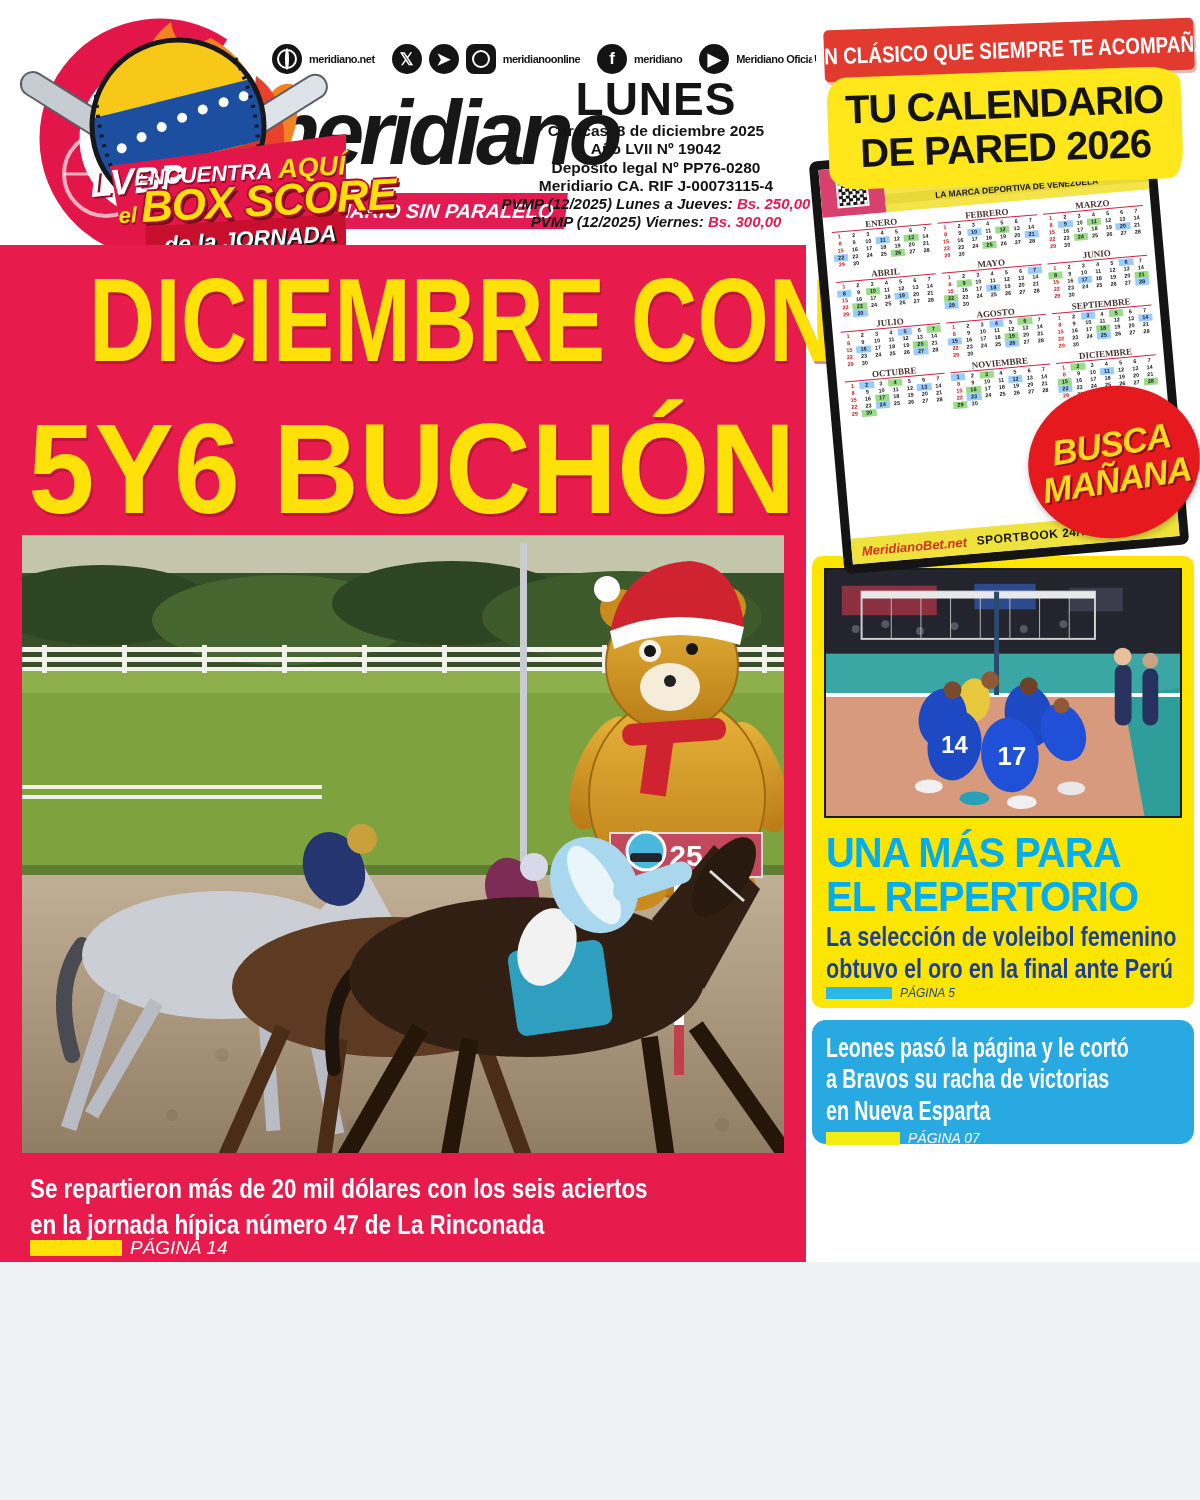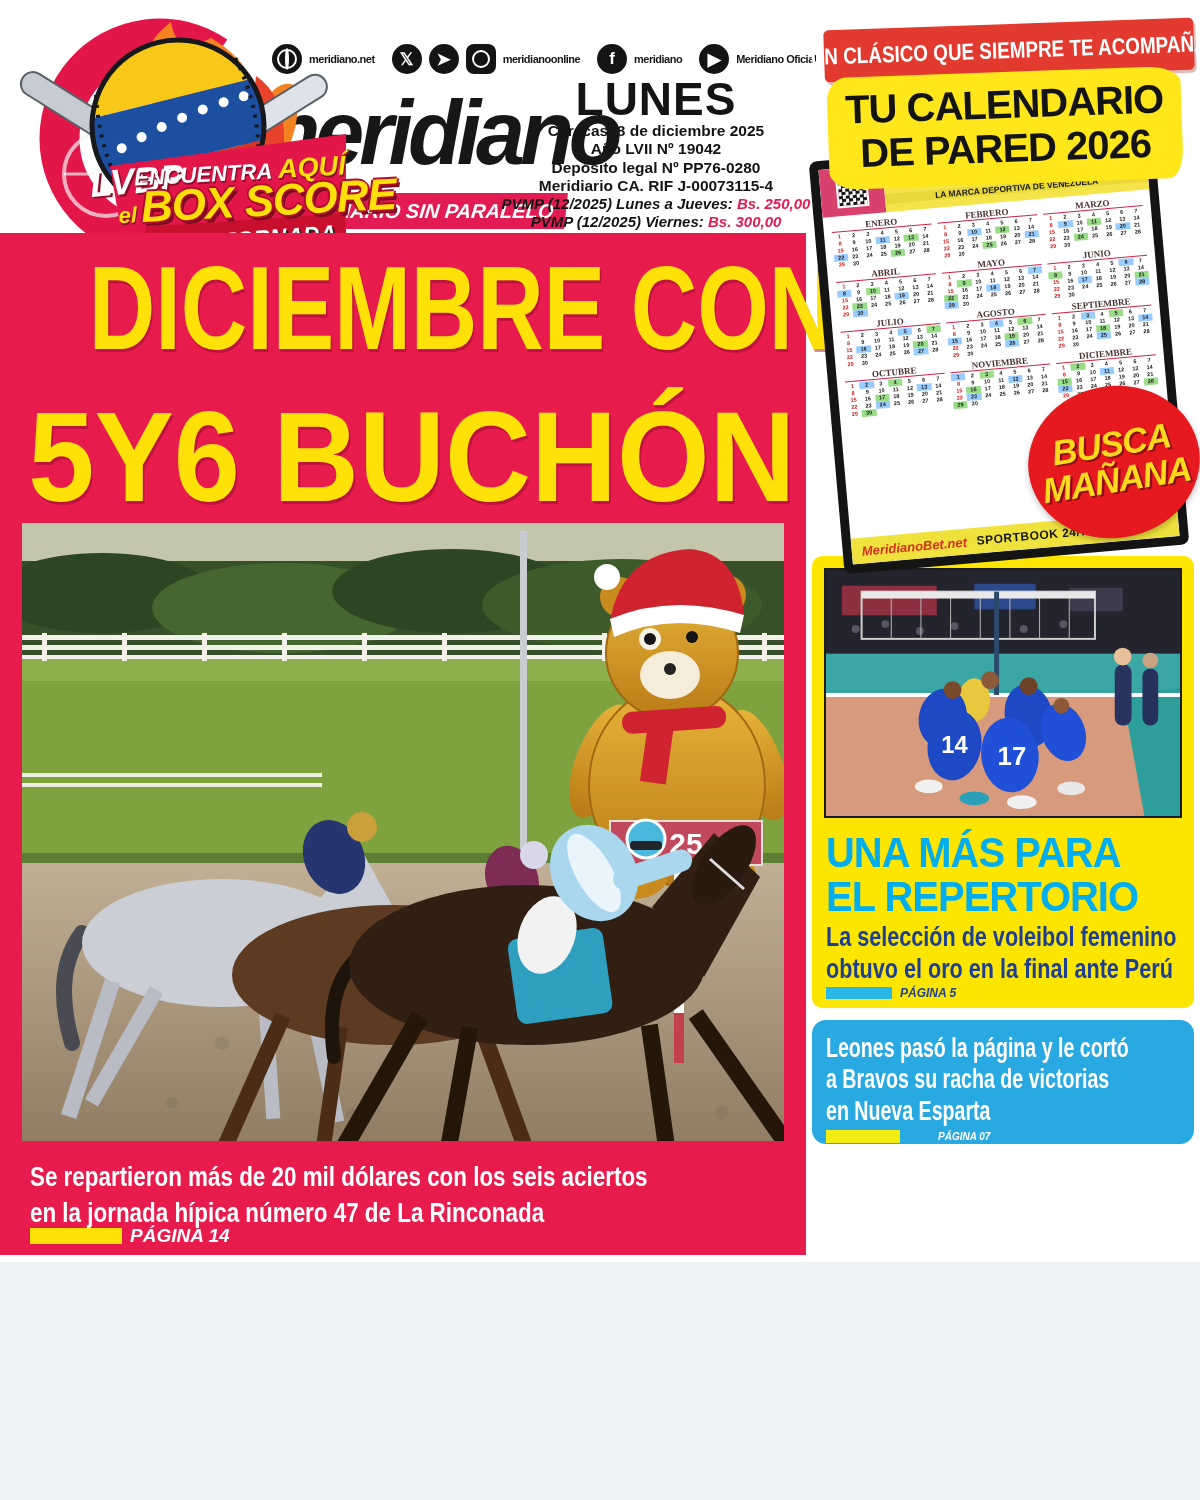--- a/index.html
+++ b/index.html
@@ -37,33 +37,33 @@
   .p-l1 .w{font-size:22px;color:#fff;text-shadow:1px 2px 0 #8c0d2a;}
   .p-l1 .y{font-size:27px;color:#ffe10a;text-shadow:1px 2px 0 #8c0d2a;margin-left:6px;}
   .p-l2{left:112px;top:160px;transform:rotate(-3deg);}
   .p-l2 .el{font-size:22px;color:#ffe10a;text-shadow:1px 2px 0 #8c0d2a;}
   .p-l2 .big{font-size:44px;color:#ffdf0a;letter-spacing:-1px;
      text-shadow:-2px 0 #b00d2e,2px 0 #b00d2e,0 -2px #b00d2e,0 2px #b00d2e,3px 4px 0 #7a0c20;}
   .p-l3{left:158px;top:210px;font-size:23px;color:#fff;transform:rotate(-4deg);
         text-shadow:2px 2px 0 #1c1c1c;}
 
   
-  .main-block{position:absolute;left:0;top:233px;width:806px;height:1022px;background:#e81b4d;}
+  .main-block{position:absolute;left:0;top:245px;width:806px;height:1022px;background:#e81b4d;}
   .hl{position:absolute;left:0;width:100%;text-align:center;font-weight:bold;color:#ffe10a;
       line-height:1;white-space:nowrap;text-shadow:2px 3px 0 rgba(140,10,40,0.45);}
   .hl1{top:16px;font-size:118px;transform:scaleX(0.78);transform-origin:center top;}
   .hl2{top:160px;font-size:128px;transform:scaleX(0.93);transform-origin:center top;}
   .photo-frame{position:absolute;left:22px;top:290px;width:762px;height:618px;overflow:hidden;}
   .photo-frame svg{display:block;width:100%;height:100%;}
   .caption{position:absolute;left:30px;color:#ffffff;font-weight:bold;font-size:28px;line-height:1.28;
            white-space:nowrap;transform:scaleX(0.80);transform-origin:left top;}
   .cap1{top:926px;} .cap2{top:962px;}
   .ptag{position:absolute;display:flex;align-items:center;gap:8px;}
   .ptag .bar{display:inline-block;}
-  .ptag .lbl{font-weight:bold;font-style:italic;}
+  .ptag .lbl{font-weight:normal;font-style:italic;}
   .ptag-main{left:30px;top:992px;}
   .ptag-main .bar{width:92px;height:16px;background:#ffe10a;}
   .ptag-main .lbl{color:#fff;font-size:19px;}
 
   
   .rc-banner{position:absolute;left:824px;top:24px;width:370px;height:52px;background:#e23a2e;
              border-radius:5px;transform:rotate(-2deg);display:flex;align-items:center;justify-content:center;
              box-shadow:2px 3px 0 rgba(150,30,20,.3);}
   .rc-banner span{color:#fff;font-weight:bold;font-size:23px;white-space:nowrap;
                   transform:scaleX(0.82);letter-spacing:0;}
@@ -119,21 +119,21 @@
   .news-box{position:absolute;left:812px;width:382px;border-radius:14px;box-sizing:border-box;
             padding:12px 14px 8px 14px;}
   .news-box .ln{color:#fff;font-weight:bold;font-size:28px;line-height:1.12;white-space:nowrap;
                 transform-origin:left top;}
   .box-blue{top:1020px;height:124px;background:#29a9e1;}
   .box-blue .ln{transform:scaleX(0.70);}
   .box-orange{top:1152px;height:106px;background:#f6921e;}
   .box-orange .ln{font-size:26px;transform:scaleX(0.64);}
   .ptag-box{position:static;margin-top:4px;}
   .ptag-box .bar{width:74px;height:13px;background:#f4ed13;}
-  .ptag-box .lbl{color:#fff;font-size:10px;margin-left:30px;}
+  .ptag-box .lbl{color:#fff;font-size:14px;}
 
   
   .ad-strip{position:absolute;left:0;top:1262px;width:1200px;height:238px;background:#eef2f5;}
 </style>
 </head>
 <body>
 
 <div id="page">
 
   <div class="social-row">

